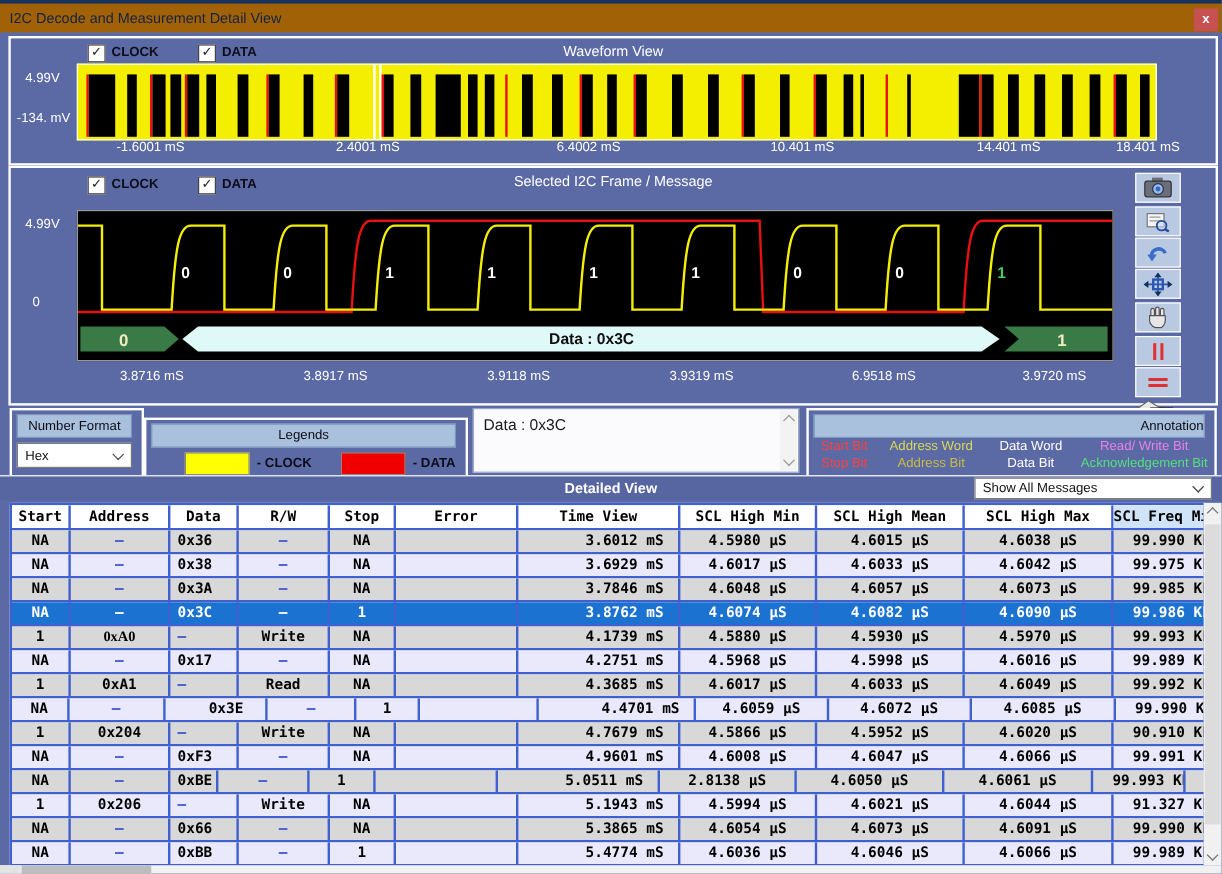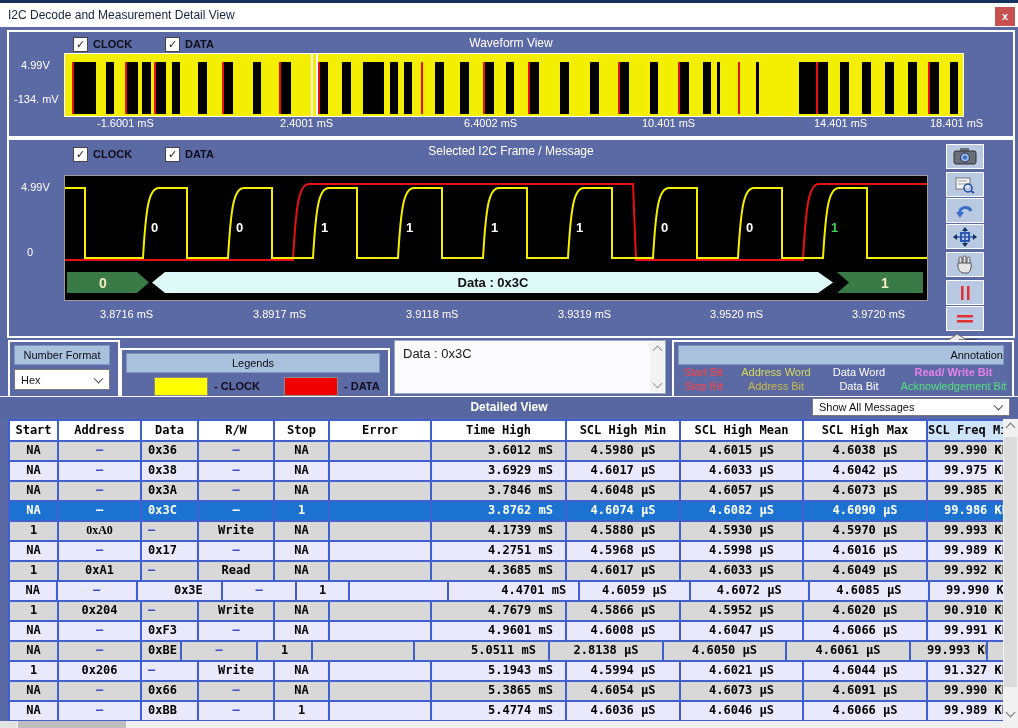--- a/index.html
+++ b/index.html
@@ -1,19 +1,19 @@
 <!DOCTYPE html>
 <html><head>
 <meta charset="utf-8">
 <style>
   html,body{margin:0;padding:0;}
   body{width:1018px;height:728px;position:relative;overflow:hidden;
        background:#5b6aa5;font-family:"Liberation Sans",sans-serif;}
   
-  .titlebar{position:absolute;left:0;top:0;width:1018px;height:27px;background:#ffffff;
+  .titlebar{position:absolute;left:0;top:0;width:1018px;height:27px;background:#a16207;
             border-top:3px solid #16325c;box-sizing:border-box;}
   .title{position:absolute;left:8px;top:5px;font-size:12px;color:#15233f;}
   .close{position:absolute;right:3px;top:4px;width:20px;height:19px;background:#c75050;
          color:#fff;font-size:11px;font-weight:bold;text-align:center;line-height:19px;}
   
   .panel{position:absolute;border:2px solid #fff;background:#5b6aa5;}
   .p1{left:7px;top:30px;width:1004px;height:104px;}
   .p2{left:7px;top:138px;width:1004px;height:196px;overflow:visible;}
   .ptitle{position:absolute;left:0;right:0;top:4px;text-align:center;color:#fff;font-size:12px;}
   .cb{position:absolute;width:13px;height:13px;background:#fff;border:1px solid #444;
@@ -193,21 +193,21 @@
         <text x="596" y="56" class="bit">0</text>
         <text x="681" y="56" class="bit">0</text>
         <text x="766" y="56" class="bit ack">1</text>
       </svg>
   </div>
   <div id="tl2">
       <span class="wlabel" style="left: 91px; top: 168px;">3.8716 mS</span>
       <span class="wlabel" style="left: 244px; top: 168px;">3.8917 mS</span>
       <span class="wlabel" style="left: 397px; top: 168px;">3.9118 mS</span>
       <span class="wlabel" style="left: 549px; top: 168px;">3.9319 mS</span>
-      <span class="wlabel" style="left: 701px; top: 168px;">3.9520 mS</span>
+      <span class="wlabel" style="left: 701px; top: 168px;">6.9518 mS</span>
       <span class="wlabel" style="left: 843px; top: 168px;">3.9720 mS</span>
     </div>
 
   <div class="tbtn" style="top:4px;">
     <svg width="26" height="19">
       <rect x="8" y="1" width="9" height="4" fill="#6a6f7a"></rect>
       <rect x="2" y="4" width="22" height="13" rx="2" fill="#6a6f7a" stroke="#333"></rect>
       <circle cx="13" cy="10.5" r="4.5" fill="#9fb6e8" stroke="#23304e"></circle>
       <circle cx="13" cy="10.5" r="2" fill="#2a6cc8"></circle>
     </svg>
@@ -293,21 +293,21 @@
   </div>
 </div>
 
 <div class="panel" style="left:672px;top:340px;width:338px;height:54px;">
   <div class="hdrbar" style="position:absolute;left:4px;top:3px;width:324px;height:18px;text-align:right;">Annotation</div>
   <div id="anngrid" style="position:absolute;left:2px;top:23px;right:2px;bottom:1px;display:grid;
        grid-template-columns:55px 90px 76px 1fr;grid-auto-rows:14px;align-items:center;">
       <div class="ann-item" style="color: rgb(255, 64, 64);">Start Bit</div>
       <div class="ann-item" style="color: rgb(216, 216, 85);">Address Word</div>
       <div class="ann-item" style="color: rgb(255, 255, 255);">Data Word</div>
-      <div class="ann-item" style="color: rgb(234, 127, 234); font-weight: bold;">Read/ Write Bit</div>
+      <div class="ann-item" style="color: rgb(234, 127, 234);">Read/ Write Bit</div>
       <div class="ann-item" style="color: rgb(255, 64, 64);">Stop Bit</div>
       <div class="ann-item" style="color: rgb(201, 186, 69);">Address Bit</div>
       <div class="ann-item" style="color: rgb(255, 255, 255);">Data Bit</div>
       <div class="ann-item" style="color: rgb(82, 224, 122);">Acknowledgement Bit</div>
     </div>
 </div>
 
 <div class="dvbar">
   <div class="dvtitle">Detailed View</div>
   <div class="combo" style="left:812px;top:1px;width:198px;height:18px;">
@@ -317,21 +317,21 @@
 </div>
 
 <div class="tbl" id="tbl">
     <div class="trow head">
       <div class="tcell a-c" style="width: 49px;">Start</div>
       <div class="tcell a-c" style="width: 83px;">Address</div>
       <div class="tcell a-c" style="width: 57px;">Data</div>
       <div class="tcell a-c" style="width: 76px;">R/W</div>
       <div class="tcell a-c" style="width: 55px;">Stop</div>
       <div class="tcell a-c" style="width: 102px;">Error</div>
-      <div class="tcell a-c" style="width: 135px;">Time High</div>
+      <div class="tcell a-c" style="width: 135px;">Time View</div>
       <div class="tcell a-c" style="width: 114px;">SCL High Min</div>
       <div class="tcell a-c" style="width: 123px;">SCL High Mean</div>
       <div class="tcell a-c" style="width: 124px;">SCL High Max</div>
       <div class="tcell a-c freqhead" style="width: 77px;">SCL Freq Min</div>
     </div>
     <div class="trow even">
       <div class="tcell a-c" style="width: 49px;">NA</div>
       <div class="tcell a-c dash" style="width: 83px;">–</div>
       <div class="tcell a-l" style="width: 57px;">0x36</div>
       <div class="tcell a-c dash" style="width: 76px;">–</div>

